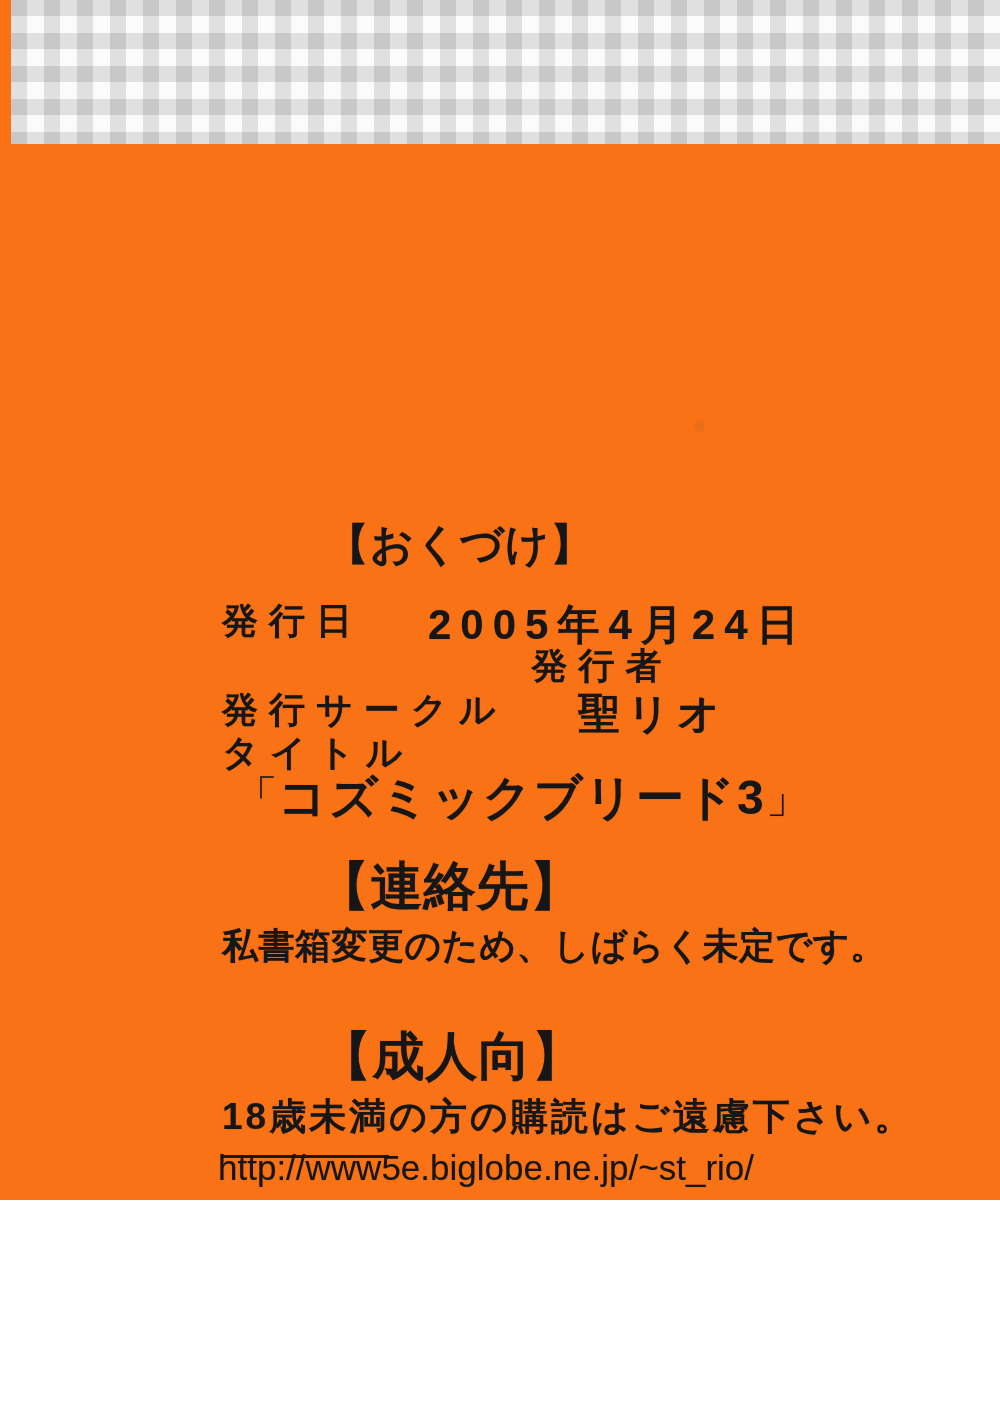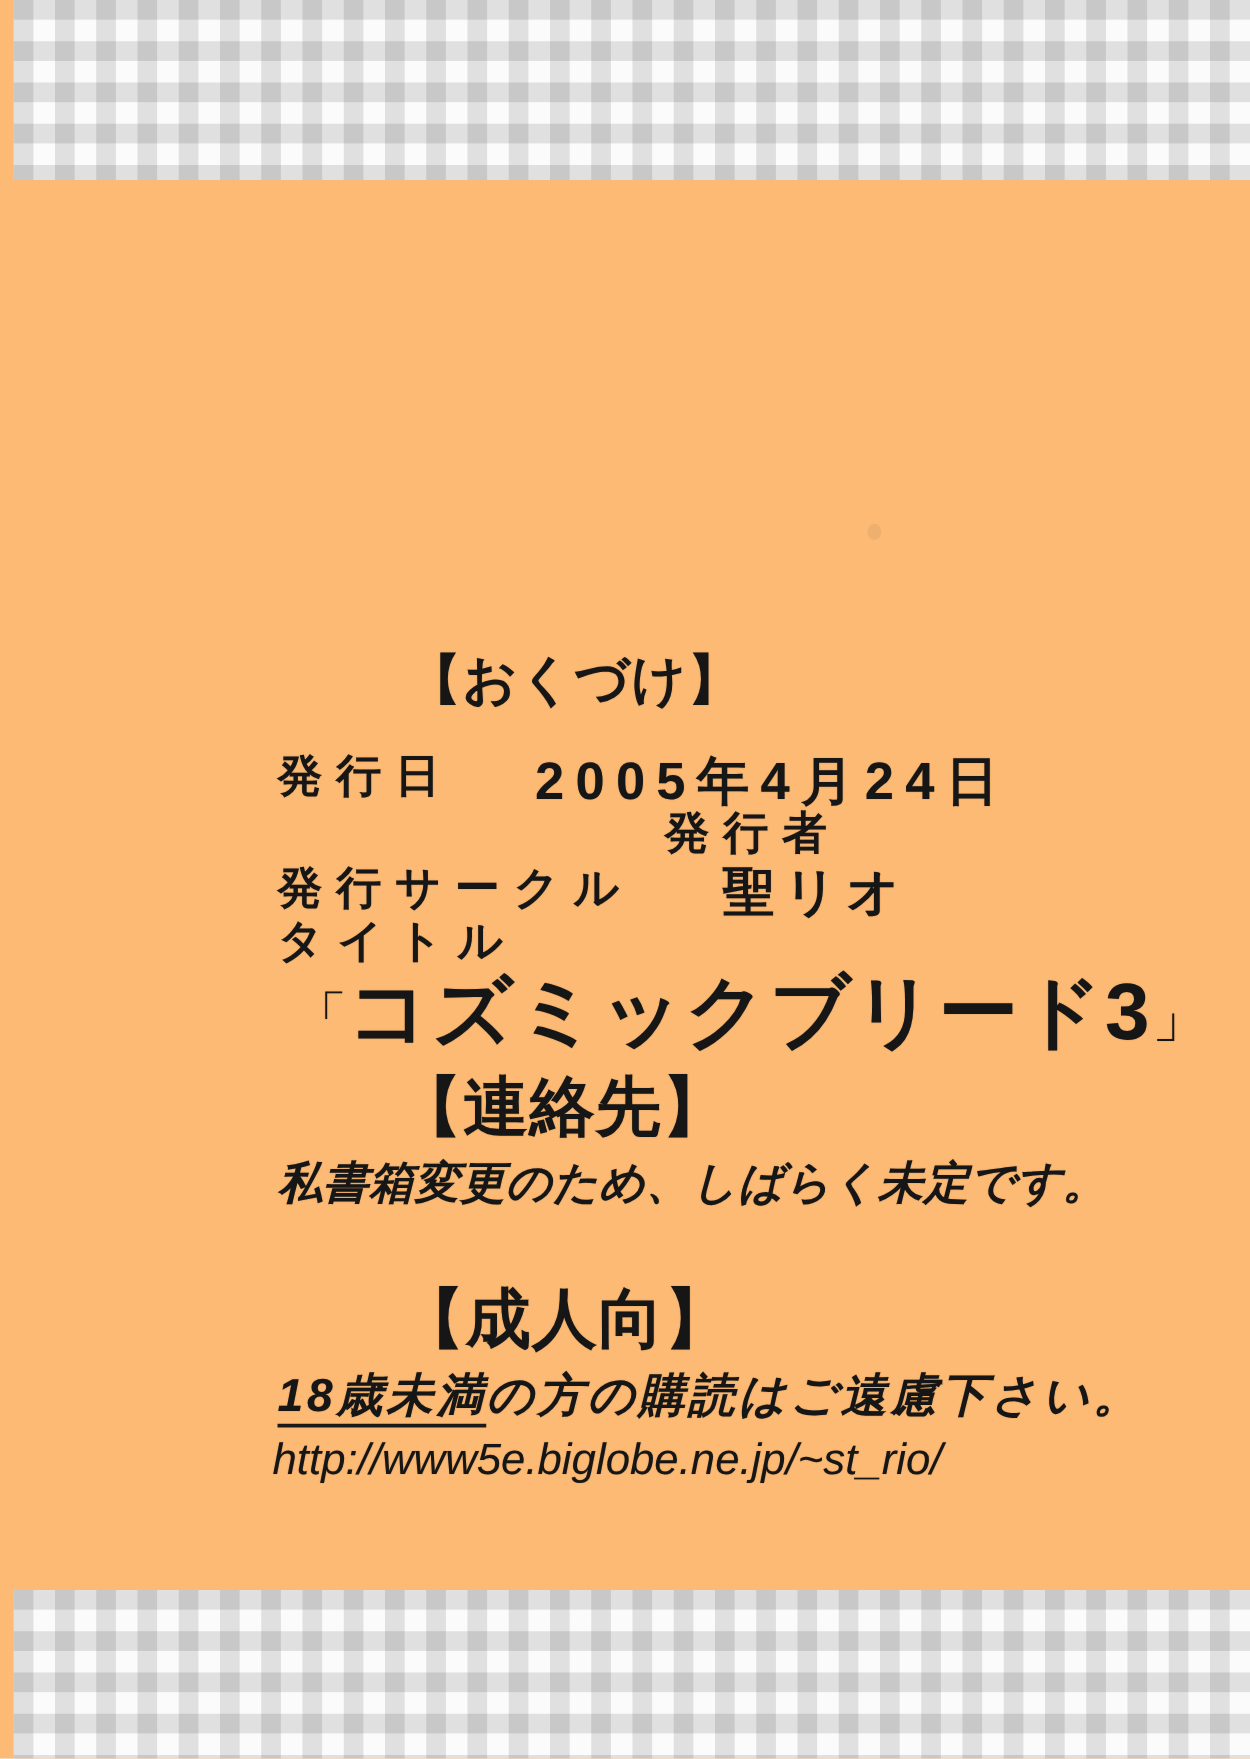--- a/index.html
+++ b/index.html
@@ -3,22 +3,22 @@
 <meta charset="utf-8">
 <style>
   html, body {
     margin: 0;
     padding: 0;
     background: #ffffff;
   }
   .page {
     position: relative;
     width: 1000px;
-    height: 1407px;
-    background: #fdba74;
+    height: 1200px;
+    background: #f97316;
     overflow: hidden;
     font-family: "Liberation Sans", sans-serif;
     color: #161616;
   }
   
   .band {
     position: absolute;
     left: 11px;
     right: 0;
     background-color: #fbfbfb;
@@ -84,47 +84,46 @@
     top: 766px;
     margin: 0;
     white-space: nowrap;
   }
   .tbracket {
     font-size: 44px;
     font-weight: 400;
     vertical-align: 2px;
   }
   .ttext {
-    font-size: 64px;
+    font-size: 48px;
     font-weight: 900;
     letter-spacing: 2px;
     margin-top: 24px;
   }
 
   .text-line {
     position: absolute;
     left: 222px;
     margin: 0;
     font-size: 36px;
     font-weight: 600;
     letter-spacing: 0.5px;
     white-space: nowrap;
     line-height: 1.15;
-    font-style: italic;
   }
   .contact-1 { top: 925px; }
   .contact-2 { top: 968px; }
   .adult-notice {
     top: 1096px;
     font-size: 37px;
     letter-spacing: 3px;
   }
   .underlined {
     border-bottom: 3px solid #1a1a1a;
-    padding-bottom: 2px;
+    padding-bottom: 18px;
   }
   .url-line {
     top: 1148px;
     left: 218px;
     font-size: 35px;
     font-weight: 500;
     letter-spacing: 0;
   }
   .speck {
     position: absolute;

